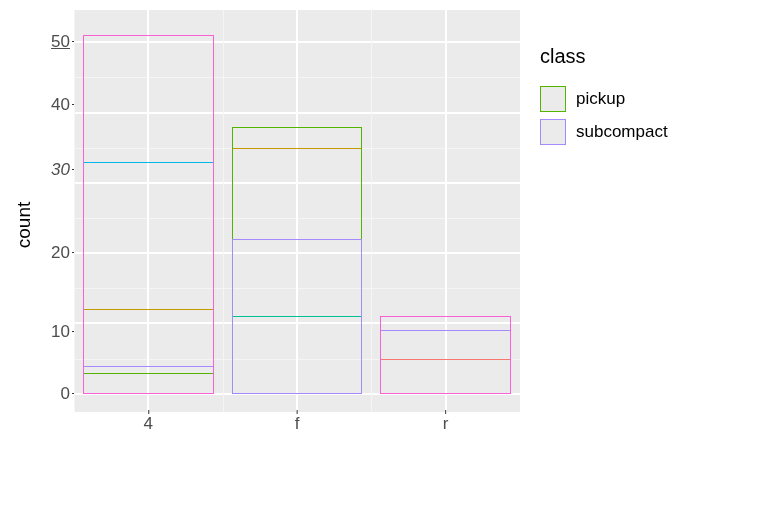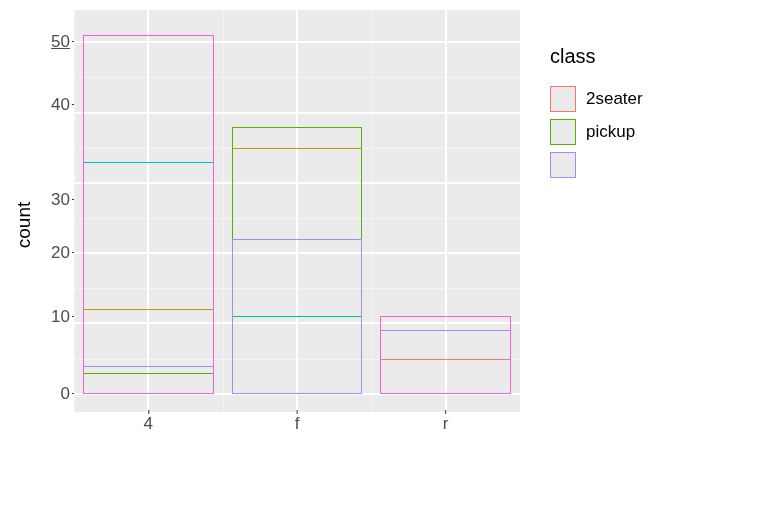--- a/index.html
+++ b/index.html
@@ -17,21 +17,21 @@
     display: flex;
     flex-direction: row;
     padding: 10px 20px 10px 10px;
   }
   .chart-col {
     display: flex;
     flex-direction: column;
     width: 510px;
   }
   .legend-col {
-    padding-left: 30px;
+    padding-left: 20px;
     padding-top: 35px;
   }
   .plotshell {
     display: flex;
     flex-direction: row;
     height: 430px;
   }
   .ylab {
     width: 28px;
     display: flex;
@@ -154,23 +154,23 @@
 <body>
 
 <div class="wrap">
   <div class="chart-col">
     <div class="plotshell">
       <div class="ylab">
         <span>count</span>
       </div>
       <div class="yaxis" id="yaxis" style="height: 402px;">
           <div class="ytick" style="bottom: 18.2727px;">0<div class="tickmark"></div></div>
-          <div class="ytick" style="bottom: 95px;">10<div class="tickmark"></div></div>
+          <div class="ytick" style="bottom: 80px;">10<div class="tickmark"></div></div>
           <div class="ytick" style="bottom: 158.832px;">20<div class="tickmark"></div></div>
-          <div class="ytick" style="bottom: 212px;">30<div class="tickmark"></div></div>
+          <div class="ytick" style="bottom: 242px; font-style: italic;">30<div class="tickmark"></div></div>
           <div class="ytick" style="bottom: 307px;">40<div class="tickmark"></div></div>
           <div class="ytick" style="bottom: 369.671px; text-decoration: underline;">50<div class="tickmark"></div></div>
         </div>
       <div class="panel-wrap">
         <div class="panel" id="panel">
             <div class="hgrid-major" style="top: 382.727px;"></div>
             <div class="hgrid-major" style="top: 312.448px;"></div>
             <div class="hgrid-major" style="top: 242.168px;"></div>
             <div class="hgrid-major" style="top: 171.888px;"></div>
             <div class="hgrid-major" style="top: 101.608px;"></div>
@@ -204,25 +204,22 @@
             <div class="xtick" style="left: 223px;">f<div class="tickmark"></div></div>
             <div class="xtick" style="left: 371.667px;">r<div class="tickmark"></div></div>
           </div>
       </div>
     </div>
   </div>
   <div class="legend-col">
     <div class="legend-title">class</div>
     <div id="legend-items">
         <div class="legend-item">
-          <div class="legend-key" style="border-color: rgb(248, 118, 109);"></div>
-          <div class="legend-label">2seater</div>
-        </div>
-        <div class="legend-item">
           <div class="legend-key" style="border-color: rgb(83, 180, 0);"></div>
           <div class="legend-label">pickup</div>
         </div>
         <div class="legend-item">
           <div class="legend-key" style="border-color: rgb(165, 138, 255);"></div>
+          <div class="legend-label">subcompact</div>
         </div>
       </div>
   </div>
 </div>
 
 </body></html>

